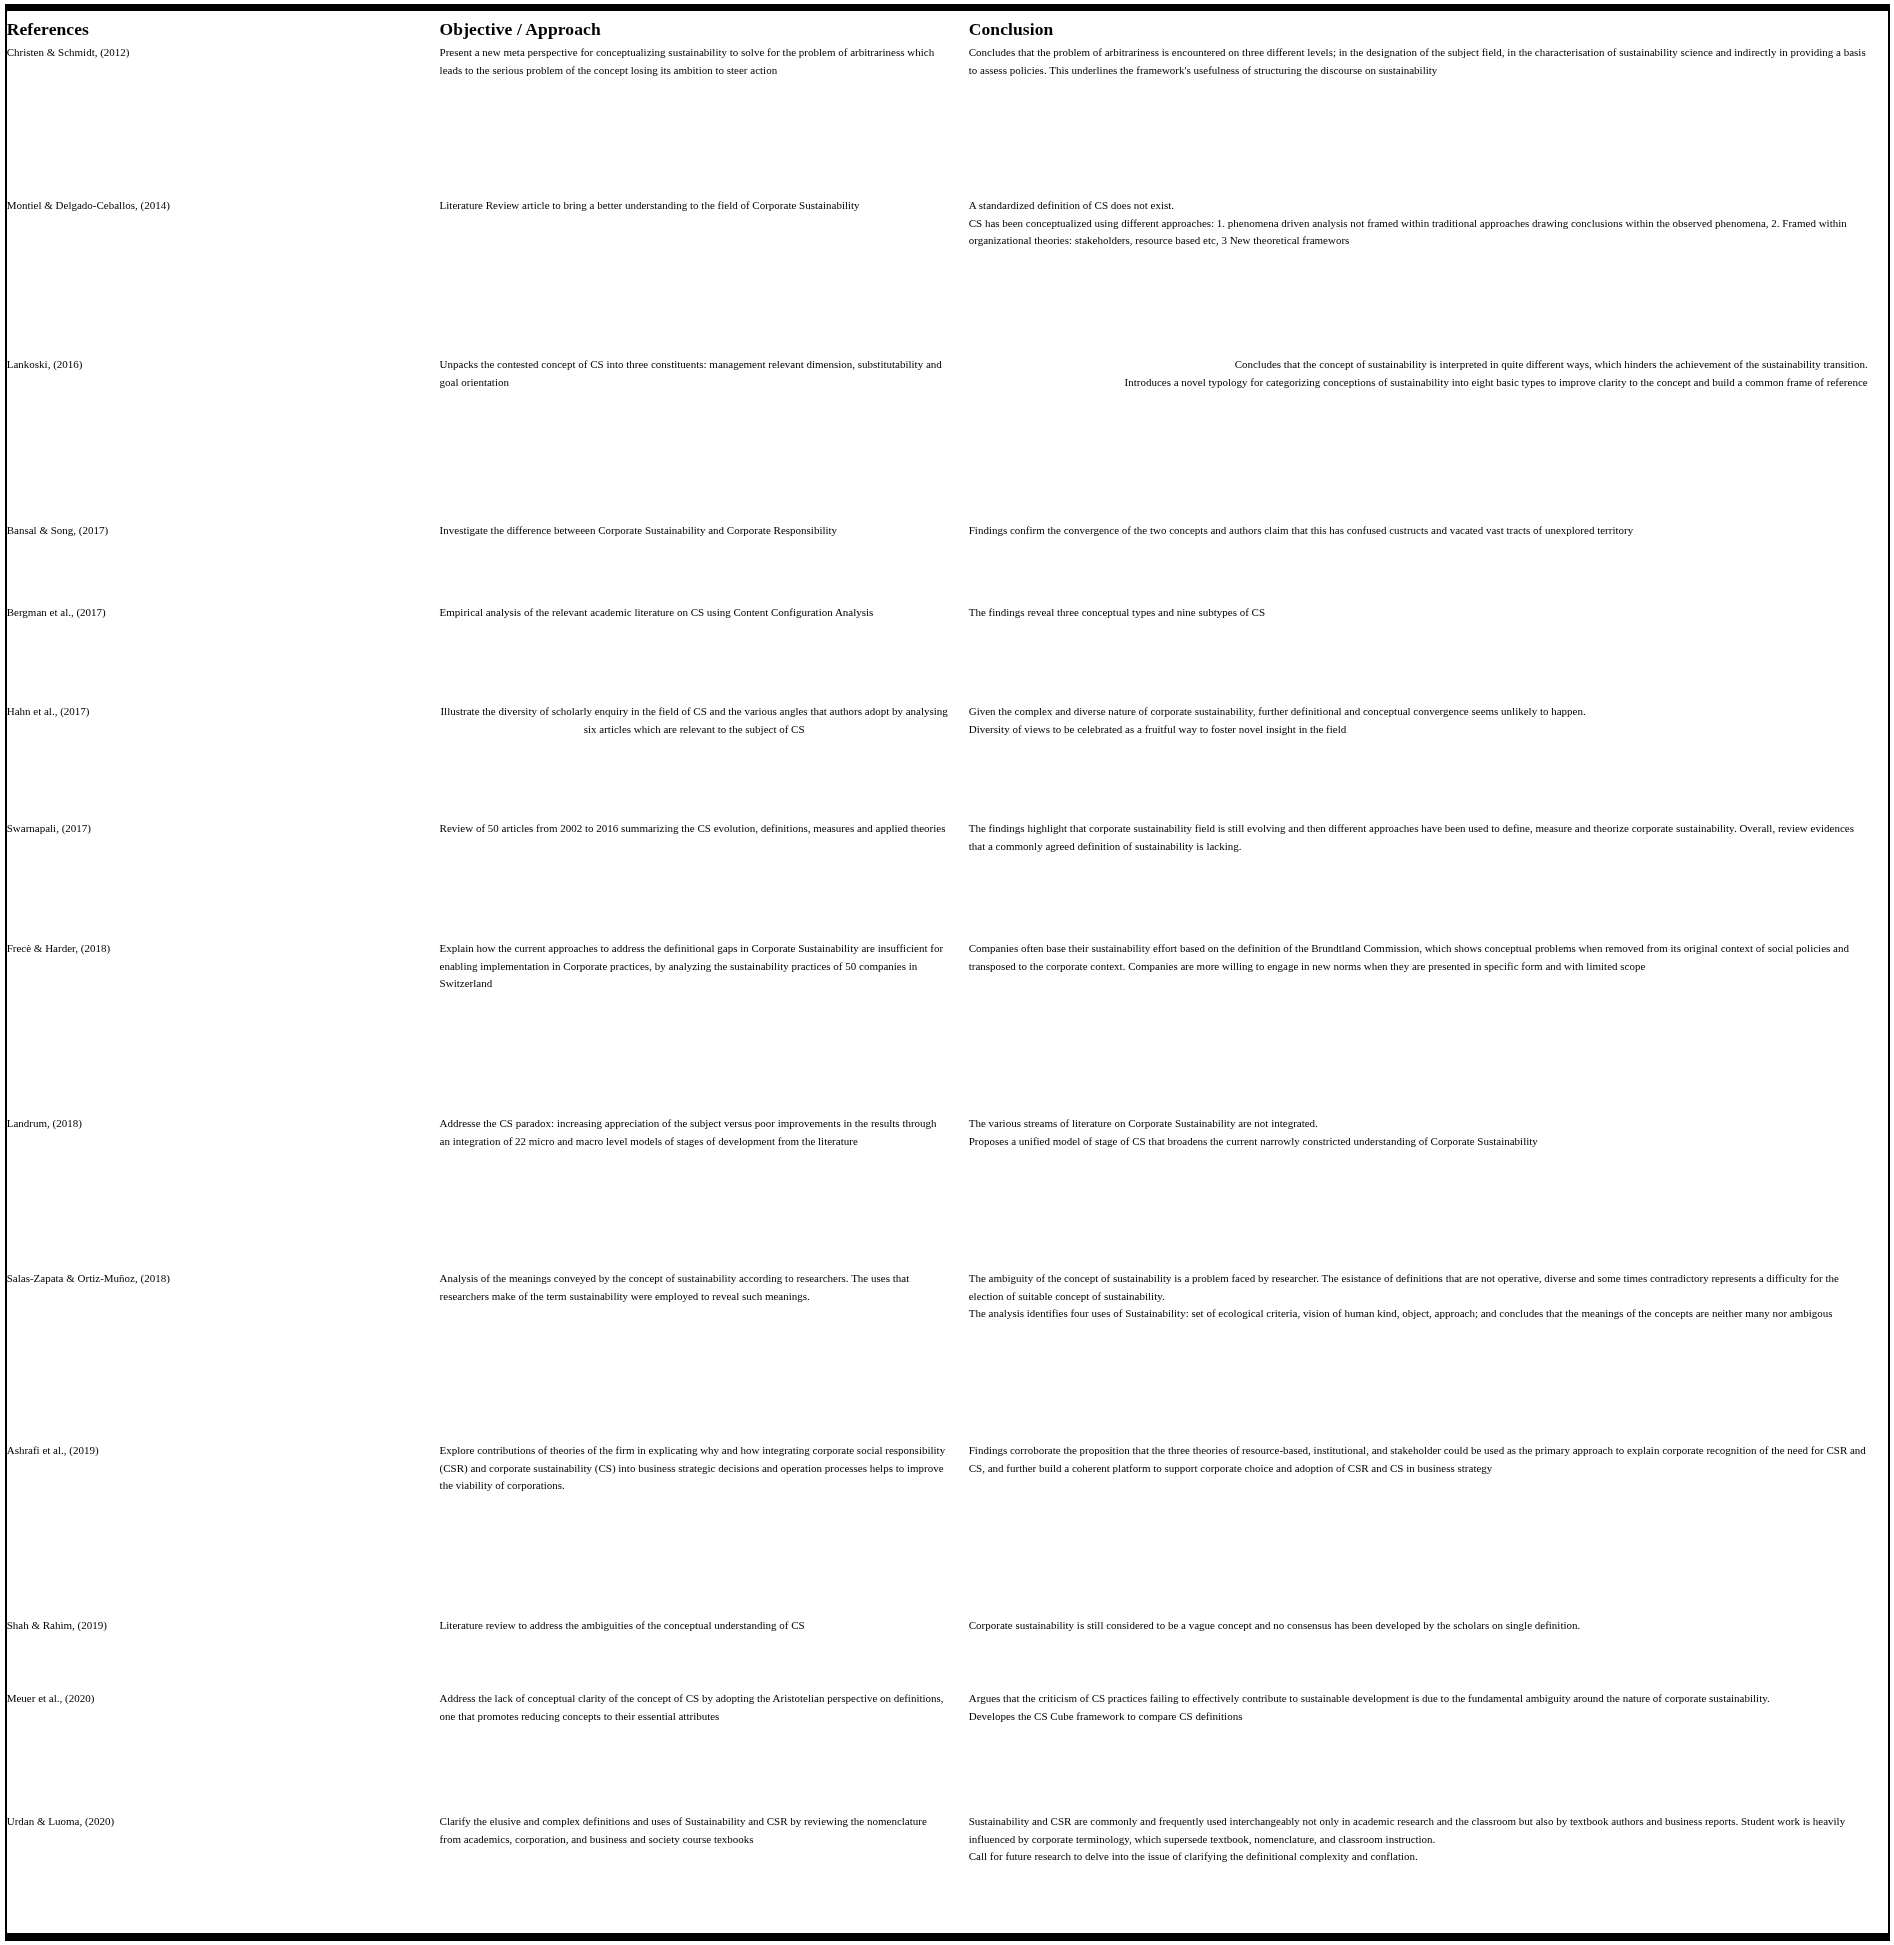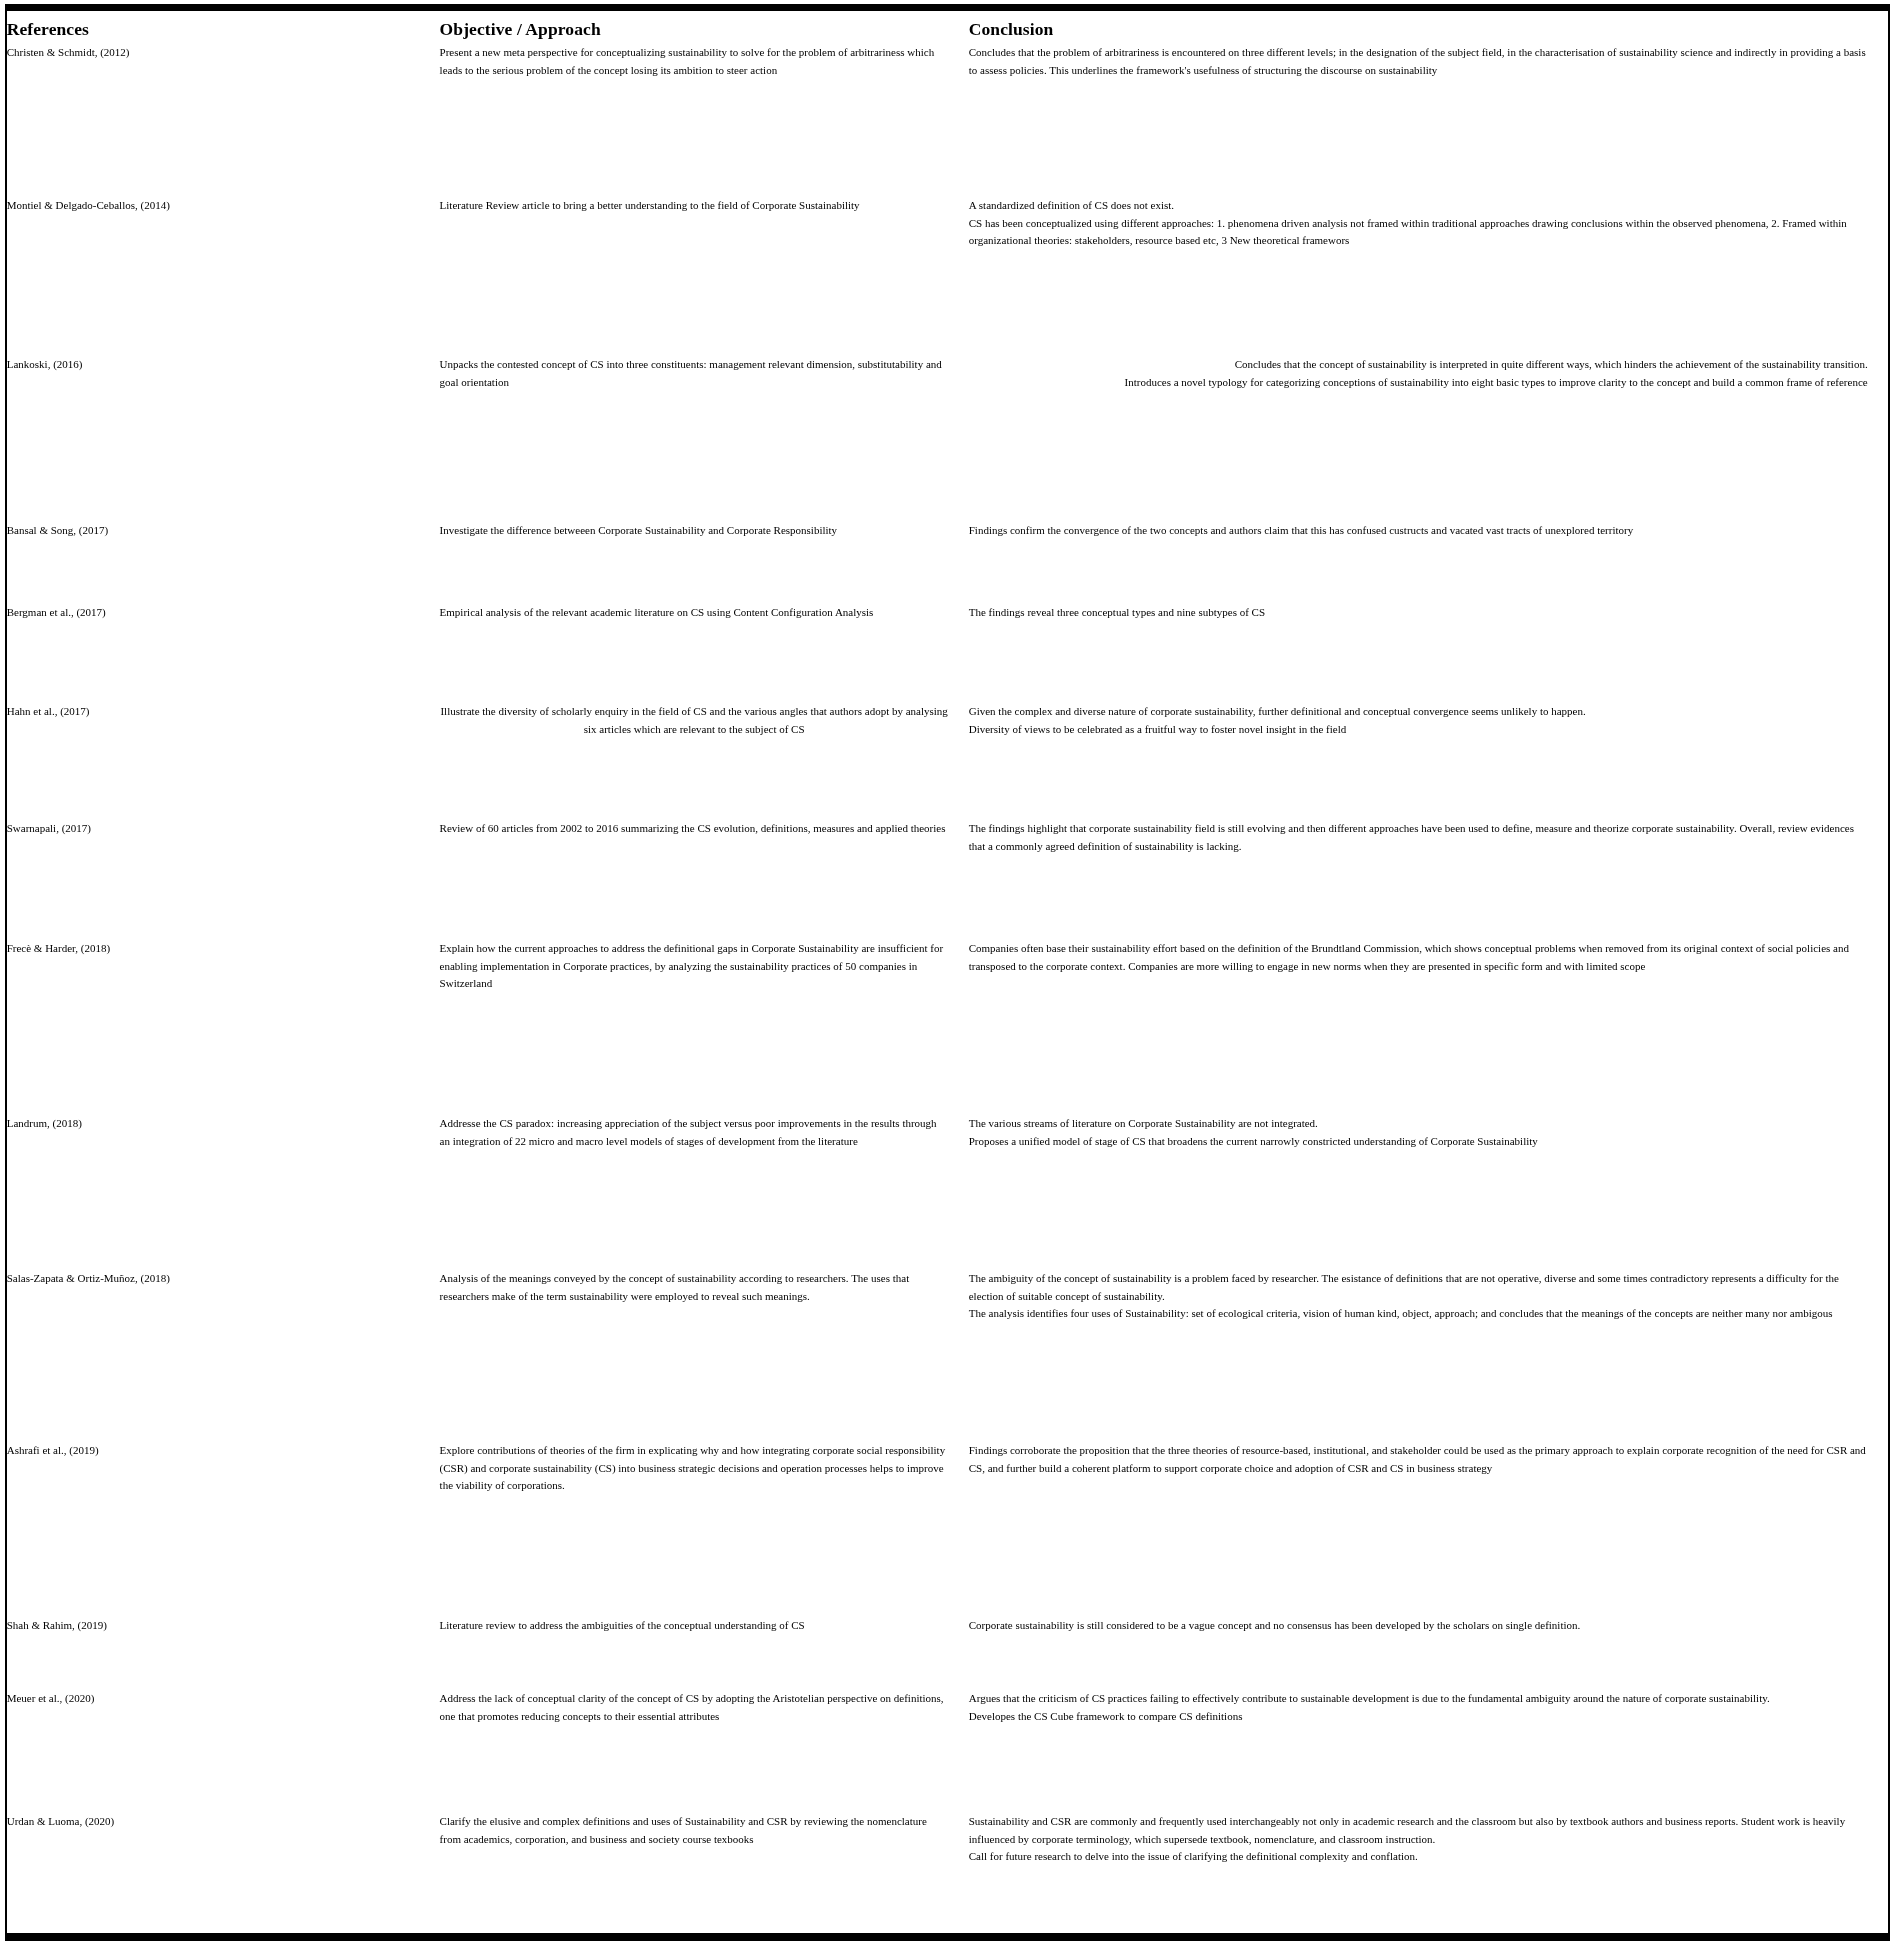--- a/index.html
+++ b/index.html
@@ -188,21 +188,21 @@
             <td class="cell-pad-concl" style="height: 117px;">
               <div class="para">Given the complex and diverse nature of corporate sustainability, further definitional and conceptual convergence seems unlikely to happen.</div>
               <div class="para">Diversity of views to be celebrated as a fruitful way to foster novel insight in the field</div>
             </td>
           </tr>
           <tr class="body-row">
             <td class="cell-pad-ref" style="height: 120px;">
               <div class="para">Swarnapali, (2017)</div>
             </td>
             <td class="cell-pad-obj" style="height: 120px;">
-              <div class="para">Review of 60 articles from 2002 to 2016 summarizing the CS evolution, definitions, measures and applied  theories</div>
+              <div class="para">Review of 50 articles from 2002 to 2016 summarizing the CS evolution, definitions, measures and applied  theories</div>
             </td>
             <td class="cell-pad-concl" style="height: 120px;">
               <div class="para">The findings highlight that corporate sustainability field is still evolving and then different approaches have been used to define, measure and theorize corporate sustainability. Overall, review evidences that a commonly agreed definition of sustainability is lacking.</div>
             </td>
           </tr>
           <tr class="body-row">
             <td class="cell-pad-ref" style="height: 175px;">
               <div class="para">Frecè &amp; Harder, (2018)</div>
             </td>
             <td class="cell-pad-obj" style="height: 175px;">

